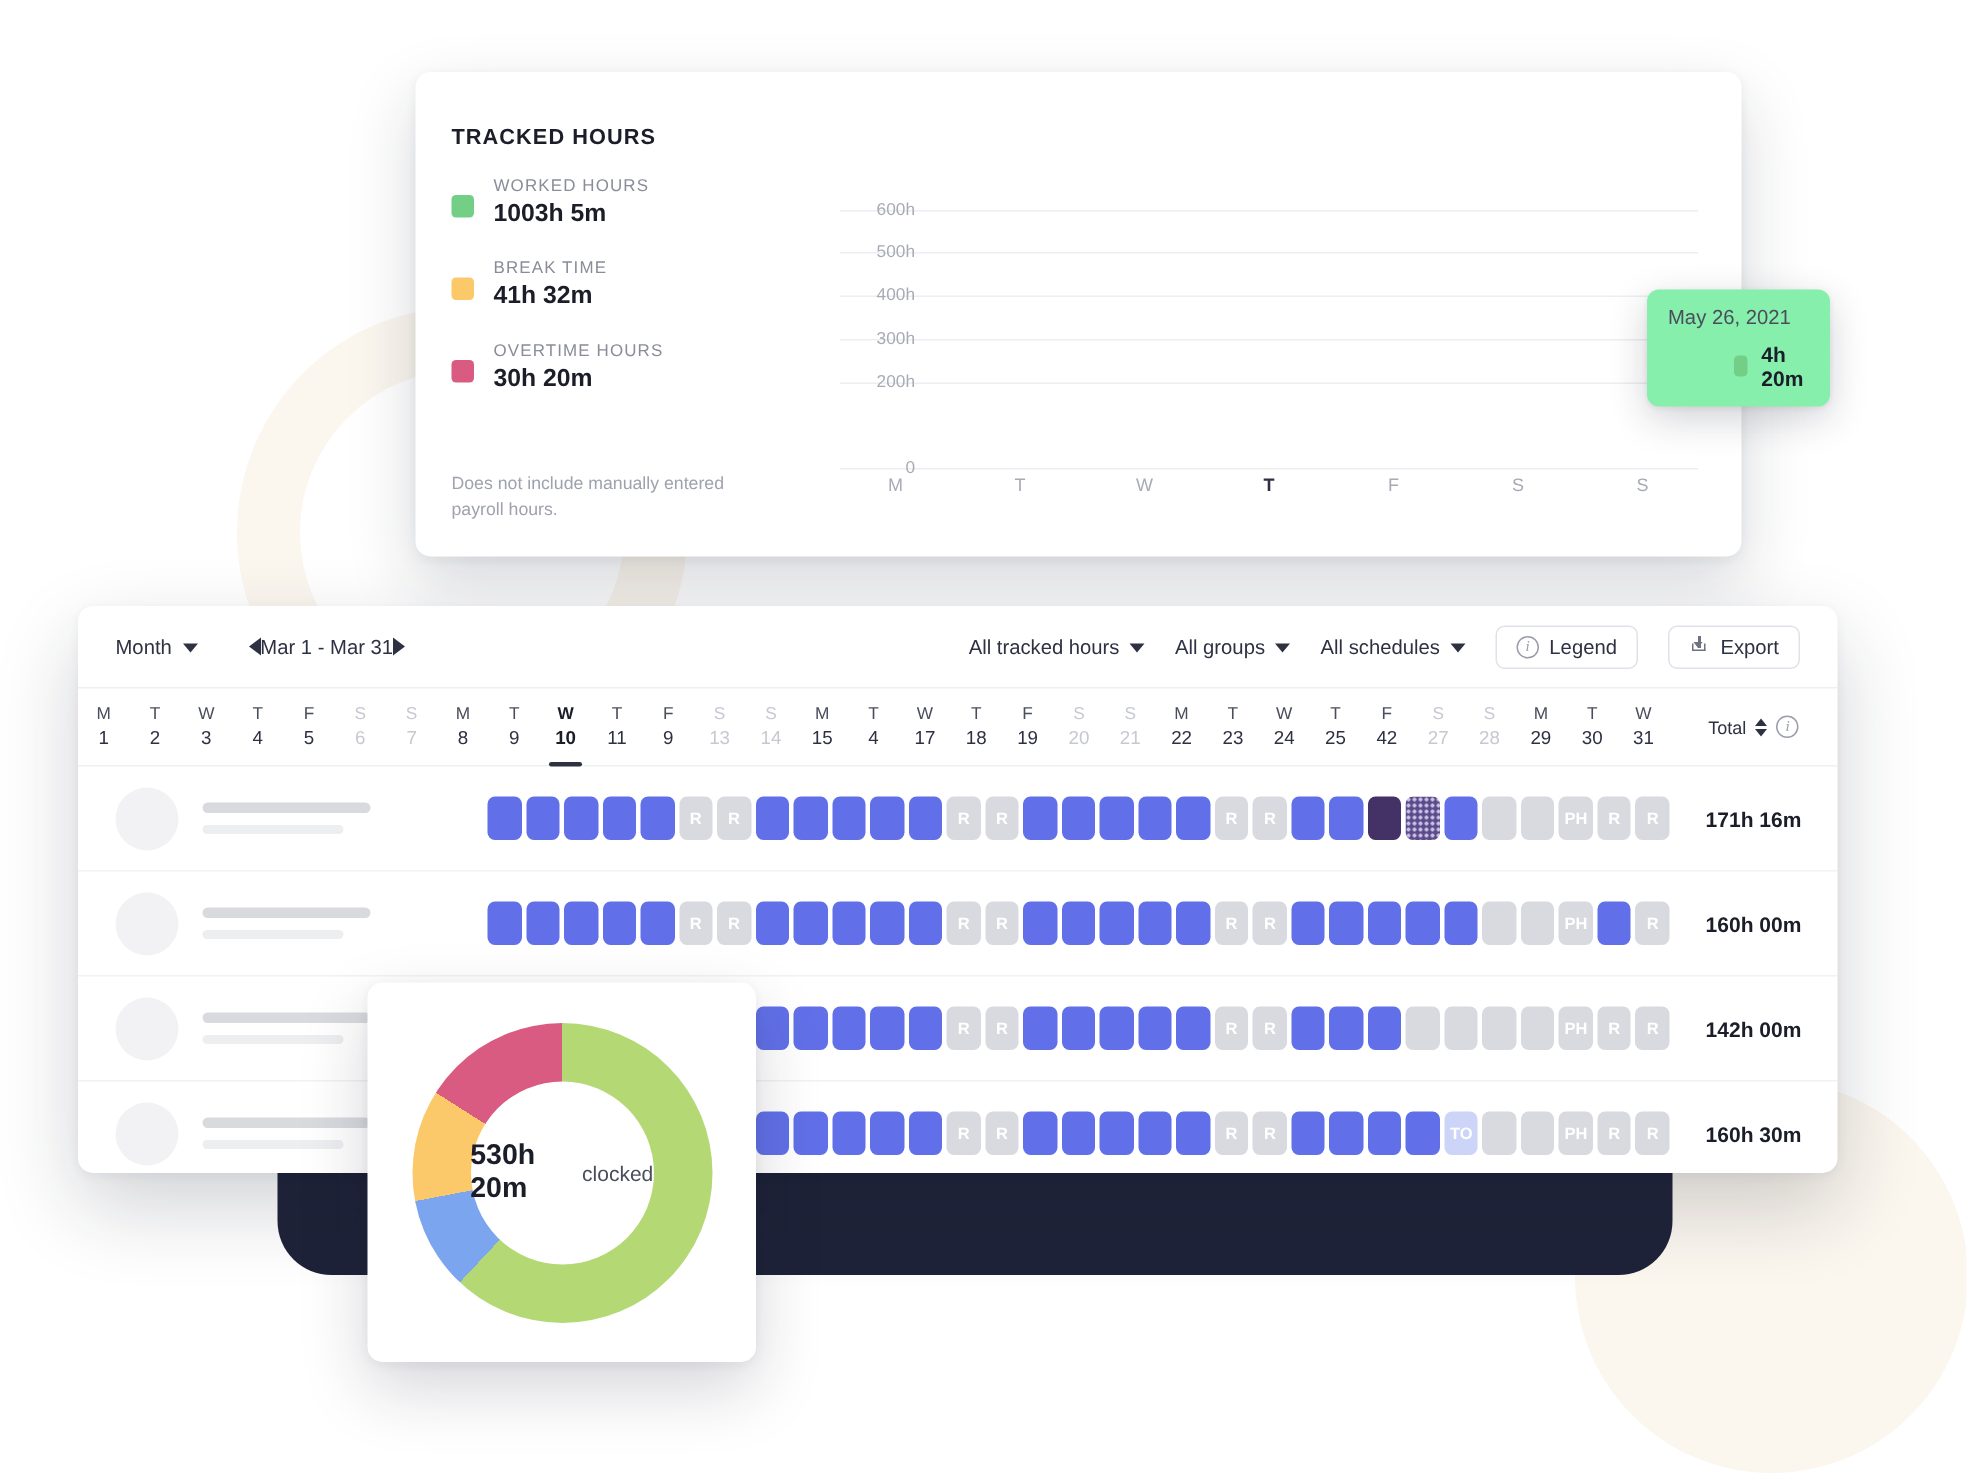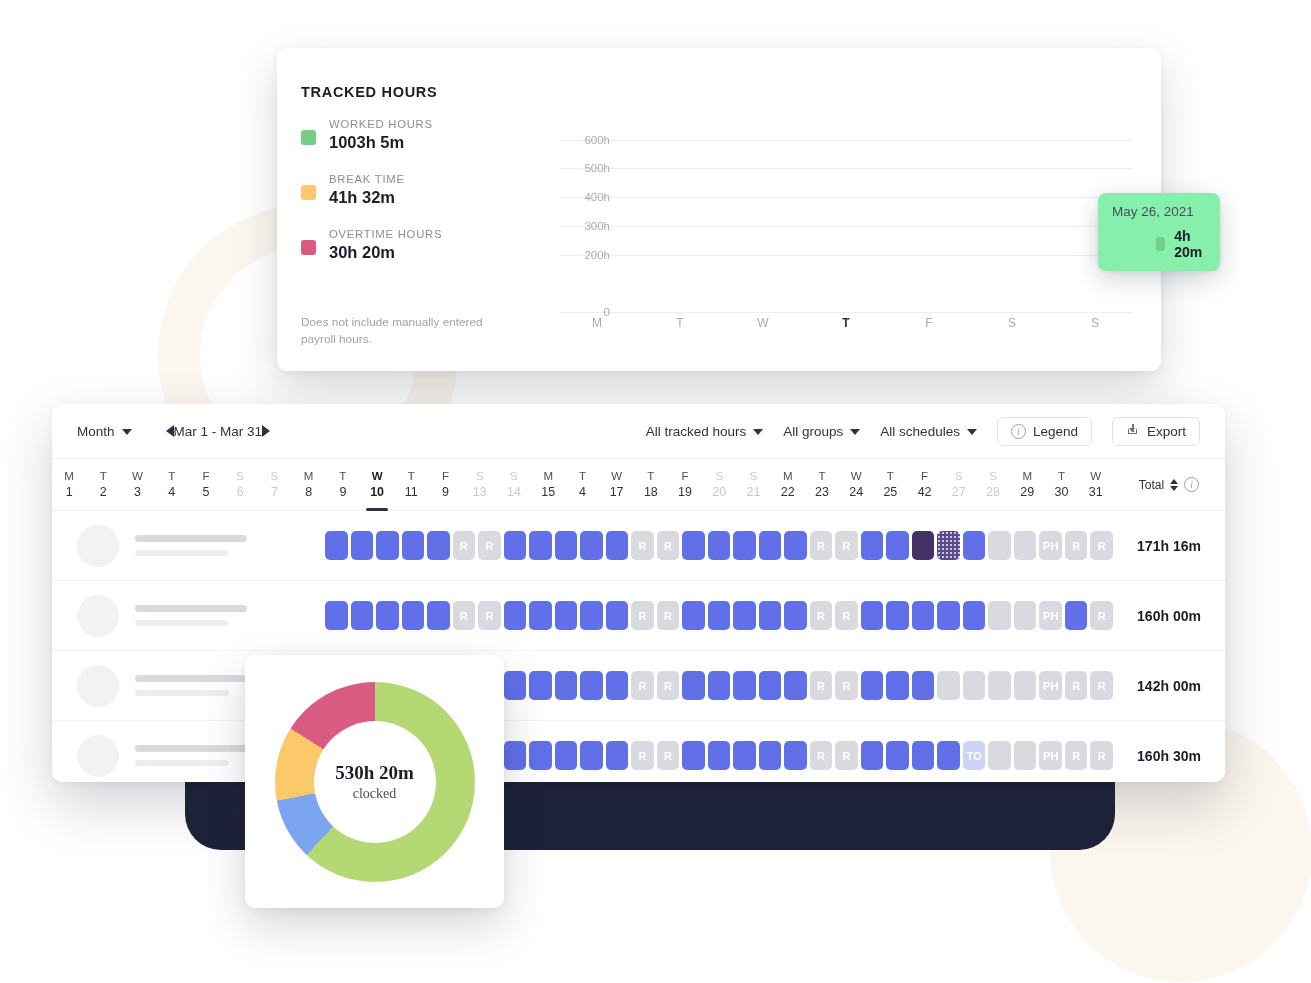--- a/index.html
+++ b/index.html
@@ -222,21 +222,21 @@
   .card-donut {
     position:absolute; left:245px; top:655px; width:259px; height:253px;
     background:#fff; border-radius:10px;
     box-shadow:0 18px 45px rgba(25,28,50,.18), 0 2px 8px rgba(25,28,50,.06);
     z-index:9; display:flex; align-items:center; justify-content:center;
   }
   .donut { position:relative; width:200px; height:200px; border-radius:50%; }
   .donut-hole {
     position:absolute; left:50%; top:50%; transform:translate(-50%,-50%);
     width:122px;height:122px;border-radius:50%;background:#fff;
-    display:flex;flex-direction:column;align-items:center;justify-content:center;gap:2px;font-family:Liberation Serif, serif;
+    display:flex;align-items:center;justify-content:center;gap:2px;
   }
   .donut-total { font-size:19px; font-weight:bold; color:#1b1d28; }
   .donut-sub { font-size:14px; color:#4a4d5c; }
 </style>
 </head>
 <body>
 
 <div class="stage">
 
   <div class="deco-ring"></div>

